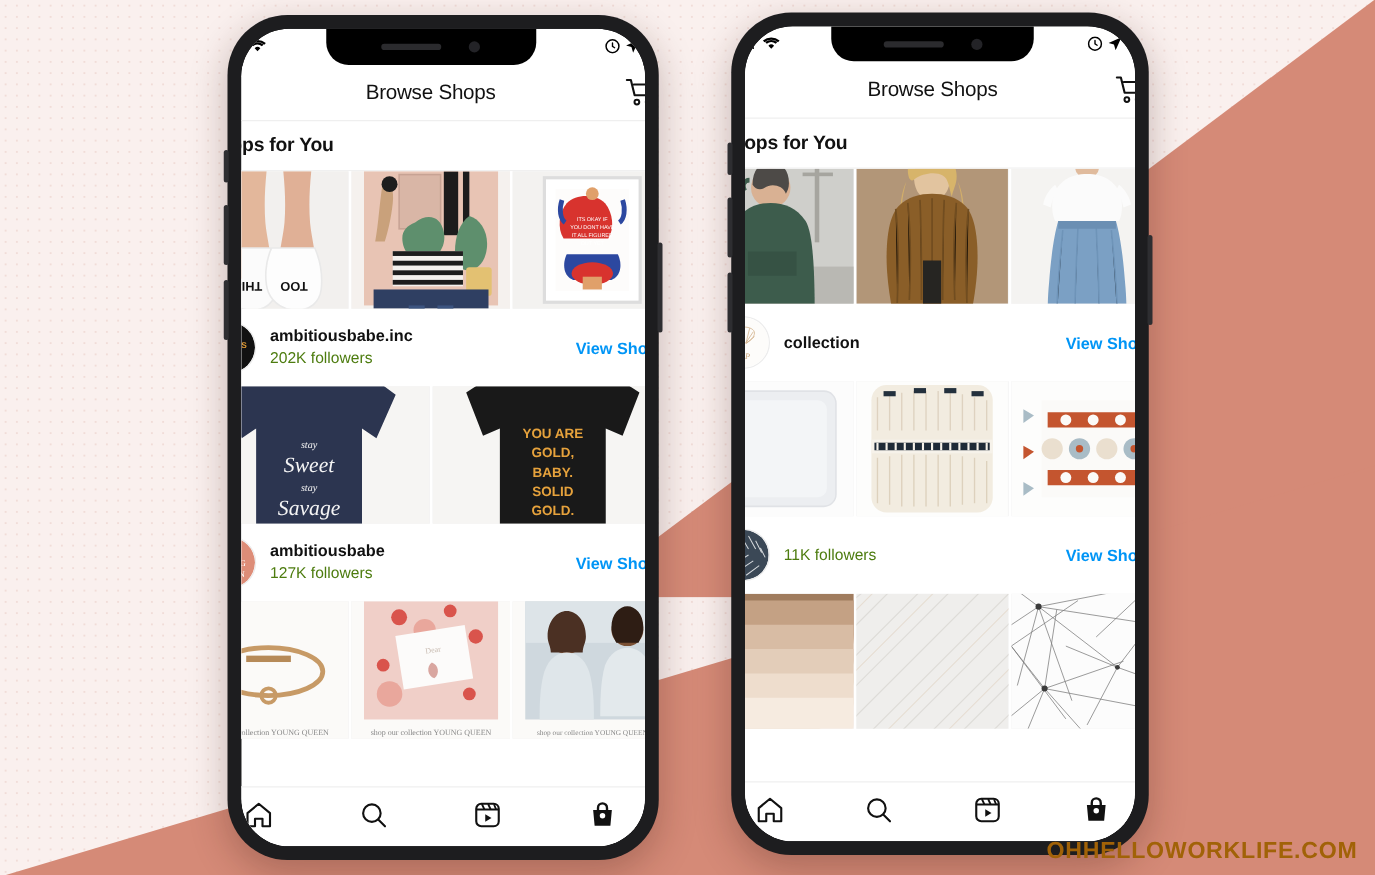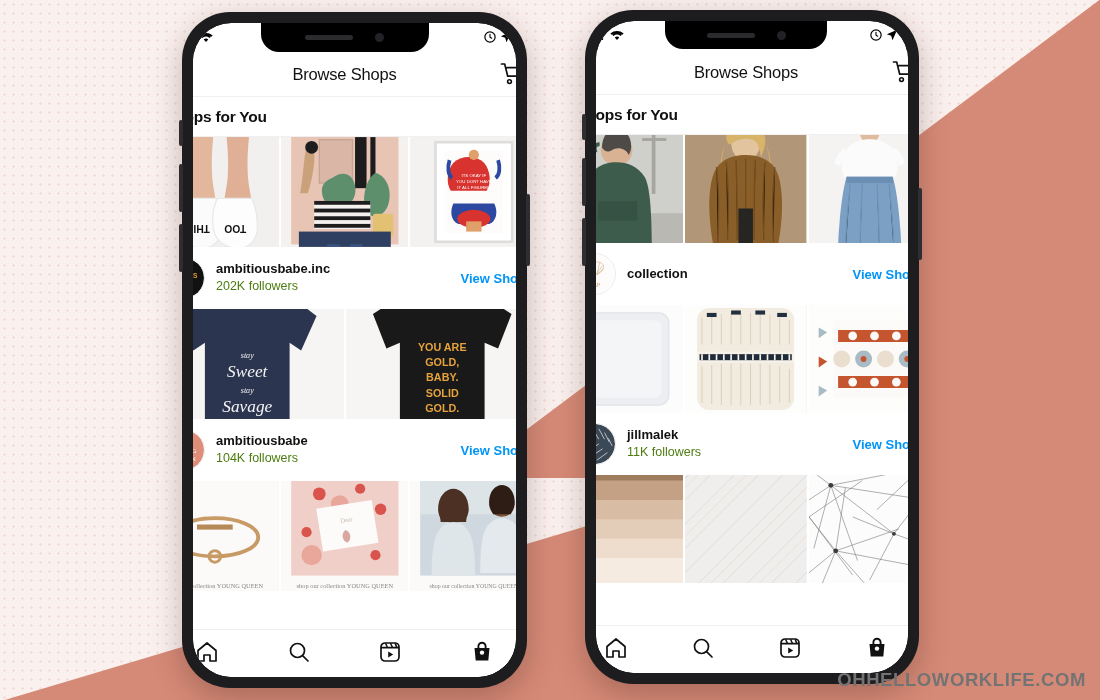--- a/index.html
+++ b/index.html
@@ -135,21 +135,21 @@
     position: absolute; bottom: 0; left: 0; right: 0; height: 48px;
     background: #fff; border-top: 1px solid #efefef;
     display: flex; align-items: center; justify-content: space-around;
     padding: 0 10px 4px; z-index: 15;
   }
   .tabbar .tab { width: 26px; height: 26px; display:flex; align-items:center; justify-content:center;}
 
   
   .watermark {
     position: absolute; right: 14px; bottom: 9px;
-    color: #737373; font-size: 18.5px; font-weight: 700; letter-spacing: .6px;
+    color: #a16207; font-size: 18.5px; font-weight: 700; letter-spacing: .6px;
     z-index: 50; font-family: "Liberation Sans", sans-serif;
   }
 
   
   .img { position:absolute; inset:0; width:100%; height:100%; }
 </style>
 </head>
 <body>
 
 <div id="stage">
@@ -316,21 +316,21 @@
               <div class="avatar">
                 <svg class="img" viewBox="0 0 42 42">
                   <circle cx="21" cy="21" r="21" fill="#dd8d78"></circle>
                   <text x="21" y="15" font-size="5" fill="#fff" text-anchor="middle" font-family="Liberation Serif" font-style="italic">dear</text>
                   <text x="21" y="24" font-size="7.4" fill="#fff" text-anchor="middle" font-family="Liberation Serif">YOUNG</text>
                   <text x="21" y="33" font-size="7.4" fill="#fff" text-anchor="middle" font-family="Liberation Serif">QUEEN</text>
                 </svg>
               </div>
               <div class="shop-meta">
                 <div class="shop-name">ambitiousbabe</div>
-                <div class="shop-followers">104K followers</div>
+                <div class="shop-followers">127K followers</div>
               </div>
               <div class="view-shop">View Shop</div>
             </div>
 
             <div class="tile-row tile-1">
               <div class="tile">
                 <svg class="img" viewBox="0 0 100 110" preserveAspectRatio="xMidYMid slice">
                   <rect width="100" height="110" fill="#fbfaf8"></rect>
                   <ellipse cx="50" cy="56" rx="34" ry="15" fill="none" stroke="#c79a66" stroke-width="3"></ellipse>
                   <circle cx="50" cy="71" r="4.5" fill="none" stroke="#c79a66" stroke-width="2.4"></circle>
@@ -613,21 +613,20 @@
               <div class="avatar">
                 <svg class="img" viewBox="0 0 42 42">
                   <circle cx="21" cy="21" r="21" fill="#3b4856"></circle>
                   <g stroke="#e8eaec" stroke-width=".85" opacity=".9">
                     <path d="M4 10l10-4M7 16l11-5M10 22l12-6M13 28l12-7M17 34l12-8M23 38l11-8"></path>
                     <path d="M12 6l6 10M18 4l7 12M25 5l6 11M31 9l5 10M35 15l4 8M8 9l5 9"></path>
                   </g>
                 </svg>
               </div>
               <div class="shop-meta">
-                <div class="shop-name">jillmalek</div>
                 <div class="shop-followers">11K followers</div>
               </div>
               <div class="view-shop">View Shop</div>
             </div>
 
             <div class="tile-row tile-2">
               <div class="tile">
                 <svg class="img" viewBox="0 0 100 108" preserveAspectRatio="xMidYMid slice">
                   <rect width="100" height="108" fill="#f6ece4"></rect>
                   <path d="M0 0h100v34a50 34 0 0 1-100 0Z" fill="#a07c5e"></path>

